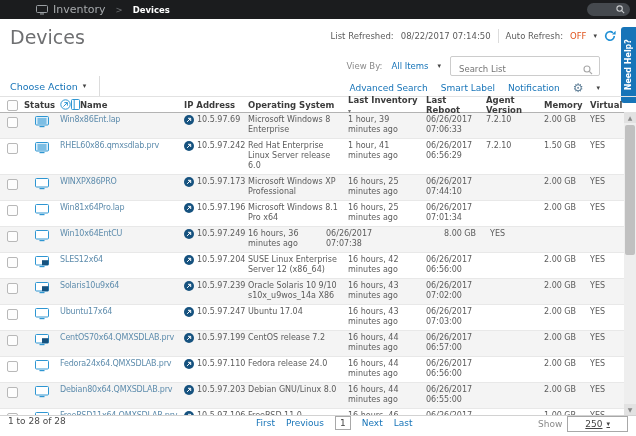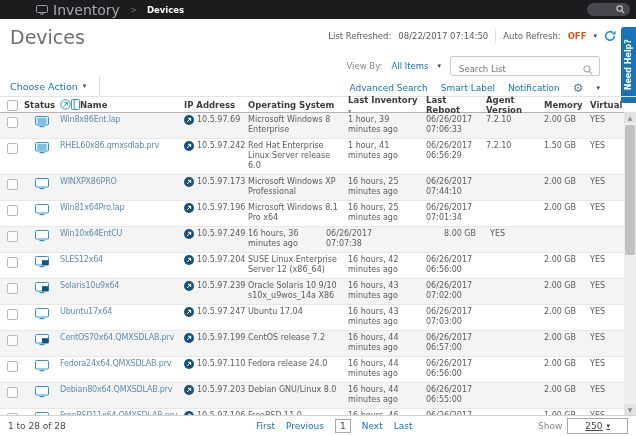--- a/index.html
+++ b/index.html
@@ -4,31 +4,31 @@
 <style>
   html,body{margin:0;padding:0;}
   body{
     width:636px;height:436px;position:relative;overflow:hidden;
     background:#fff;font-family:"DejaVu Sans",sans-serif;
     font-size:9px;color:#4a4a4a;
   }
   
   .topbar{height:19px;background:#1b1c1e;display:flex;align-items:center;padding:0 6px;color:#b9bcbf;}
   .crumb-icon{margin-left:30px;display:inline-flex;}
-  .crumb-section{margin-left:5px;font-size:14px;color:#a6a9ac;}
+  .crumb-section{margin-left:5px;font-size:11px;color:#a6a9ac;}
   .crumb-sep{margin-left:10px;color:#6d7073;font-size:8.5px;}
   .crumb-page{margin-left:10px;font-size:8.5px;font-weight:bold;color:#ffffff;}
   .topsearch{margin-left:auto;width:38px;height:13px;border-radius:7px;background:#45494e;
     display:flex;align-items:center;justify-content:flex-end;padding-right:5px;}
   
   .page-title{position:absolute;left:10px;top:26px;font-size:19px;font-weight:400;color:#6e6f71;}
   .refresh-row{position:absolute;top:29px;right:20px;display:flex;align-items:center;gap:7px;
     font-size:8.5px;color:#5c5c5c;white-space:nowrap;}
   .vdiv{width:1px;height:14px;background:#dcdcdc;}
-  .off-value{color:#e0531c;font-weight:bold;}
+  .off-value{color:#e0531c;font-weight:normal;}
   .caret{font-size:7px;color:#444;line-height:1;}
   .needhelp{position:absolute;right:0;top:27px;width:15px;height:76px;background:#1774b8;
     border-radius:3px 0 0 3px;display:flex;align-items:center;justify-content:center;}
   .needhelp span{writing-mode:vertical-rl;transform:rotate(180deg);font-size:8px;font-weight:bold;color:#fff;}
   
   .filter-row{position:absolute;top:56px;right:36px;display:flex;align-items:center;gap:9px;font-size:8.5px;}
   .viewby-label{color:#8a8a8a;}
   .link{color:#1774b8;}
   .search-box{width:150px;height:20px;border:1px solid #cccccc;border-radius:2px;background:#fff;
     display:flex;align-items:flex-end;padding:0 6px;box-sizing:border-box;}
@@ -66,21 +66,21 @@
   .hdr-ic{display:inline-flex;}
   
   .vscroll{position:absolute;right:0;top:112px;height:303px;width:12px;background:#eeeeee;}
   .vs-up,.vs-down{position:absolute;left:0;width:12px;height:11px;display:flex;align-items:center;justify-content:center;
     font-size:6px;color:#8a8a8a;background:#e2e2e2;}
   .vs-up{top:0;}
   .vs-down{bottom:0;}
   .vs-thumb{position:absolute;left:1px;top:13px;width:10px;height:130px;background:#c0c0c0;border-radius:2px;}
   
   .footer{position:absolute;left:0;bottom:0;width:636px;height:21px;border-top:1px solid #d2d2d2;
-    background:#fff;display:flex;align-items:center;padding:0 8px;box-sizing:border-box;font-size:9px;}
+    background:#fff;display:flex;align-items:flex-start;padding:0 8px;box-sizing:border-box;font-size:9px;}
   .range{color:#4a4a4a;}
   .pager{position:absolute;left:256px;display:flex;align-items:center;gap:11px;}
   .page-box{border:1px solid #a8a8a8;padding:1px 4px;color:#444;background:#fff;}
   .show-wrap{margin-left:auto;display:flex;align-items:center;gap:5px;color:#8a8a8a;}
   .show-select{border:1px solid #a8a8a8;height:14px;display:flex;align-items:center;gap:4px;
     padding:0 17px;color:#444;background:#fff;text-decoration:underline;}
 </style>
 </head>
 <body>
 

